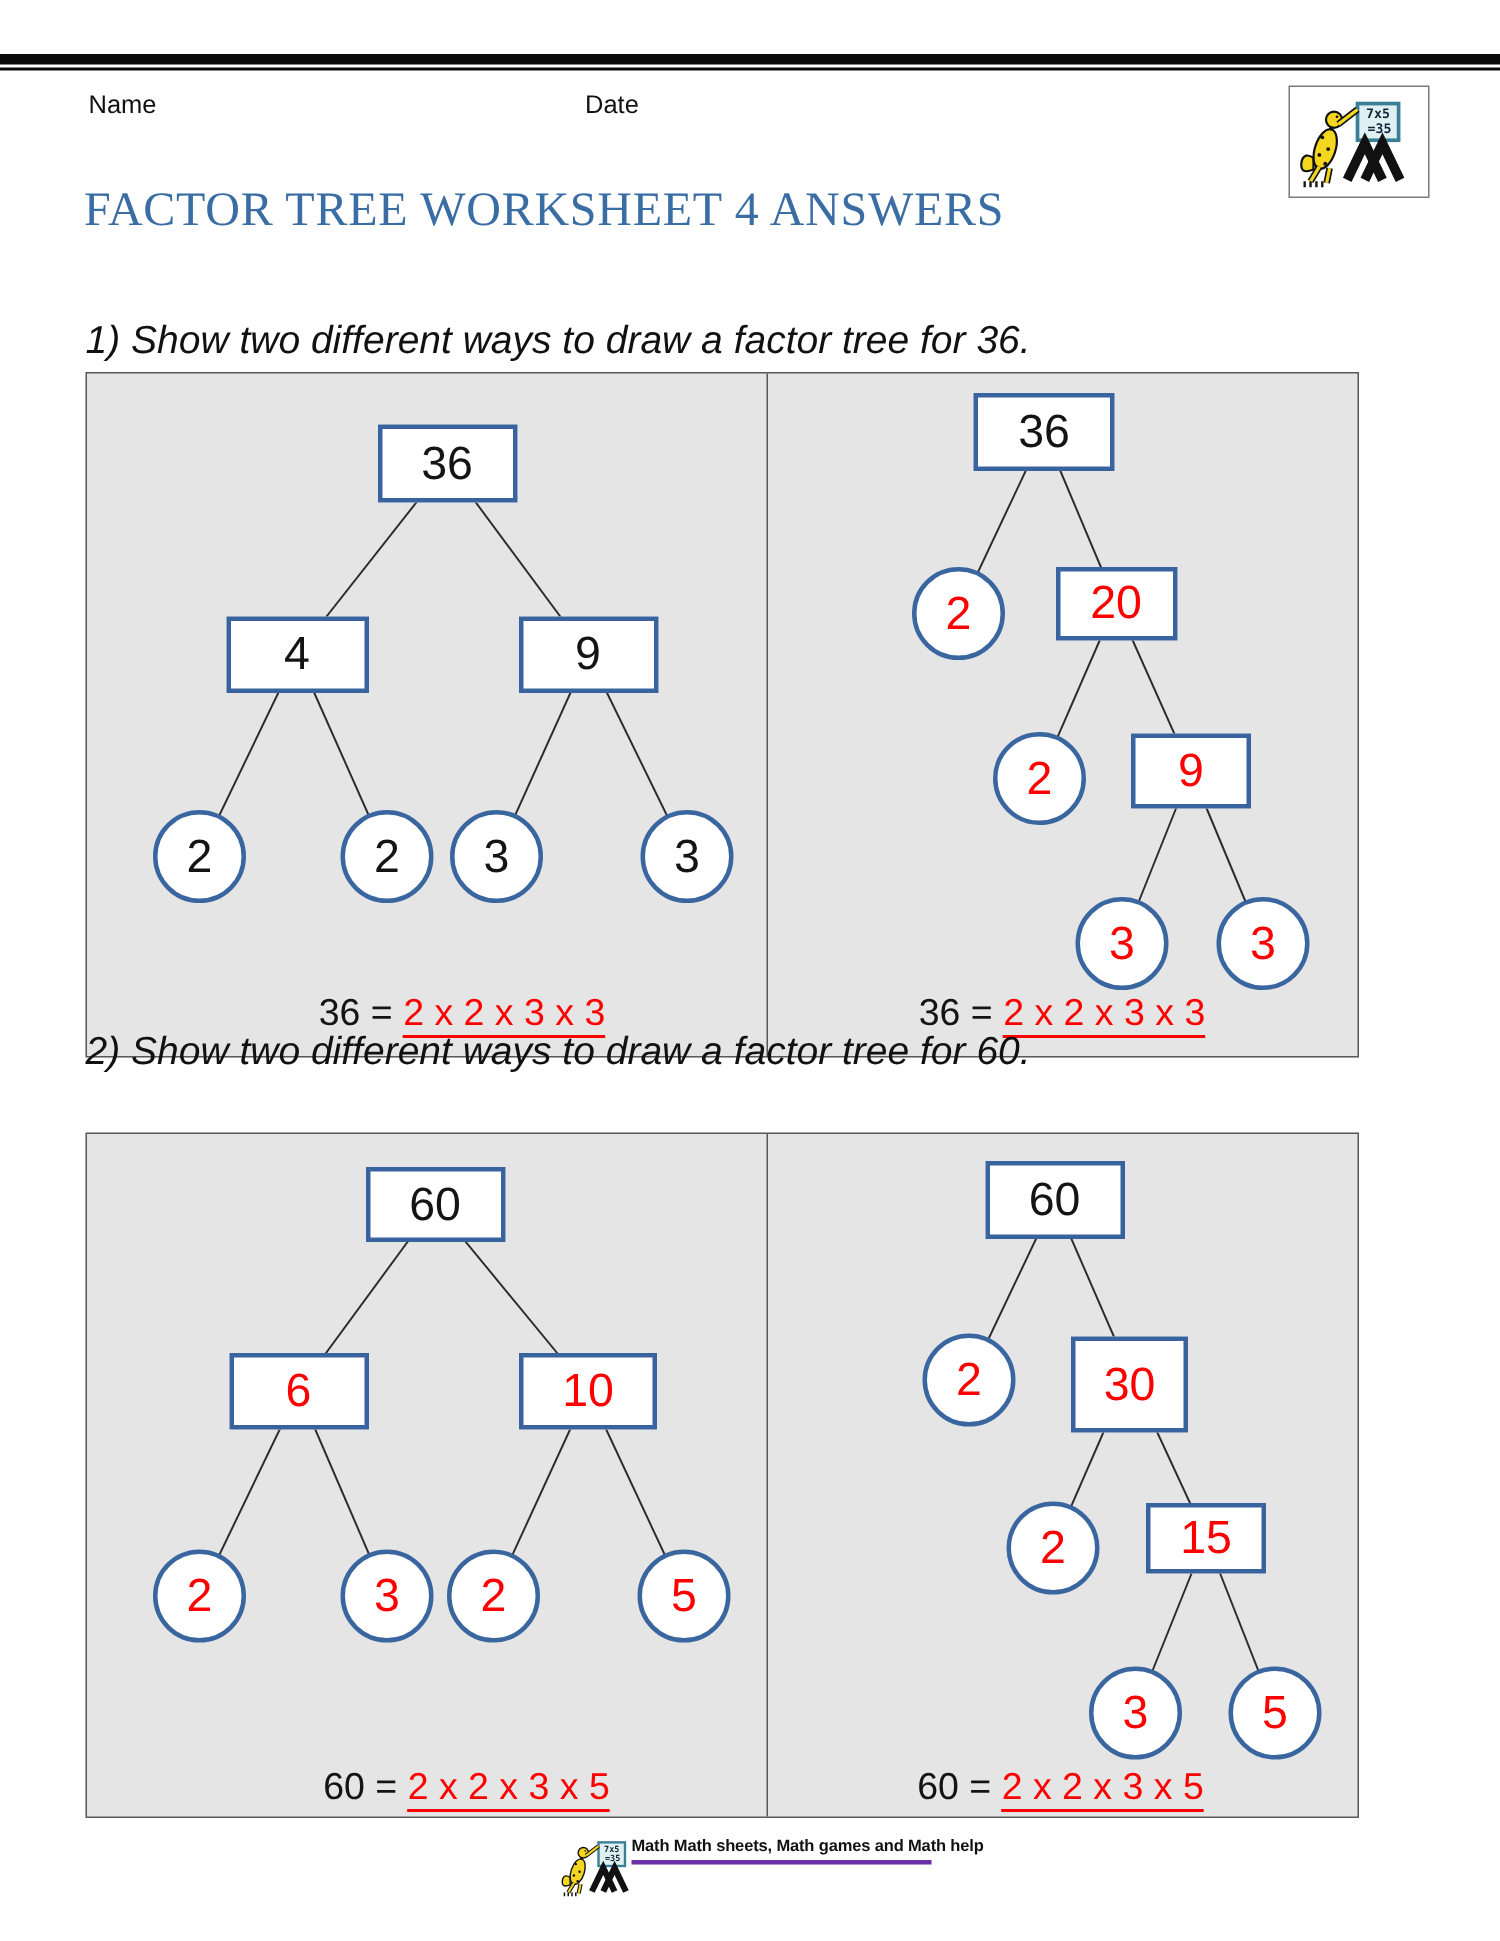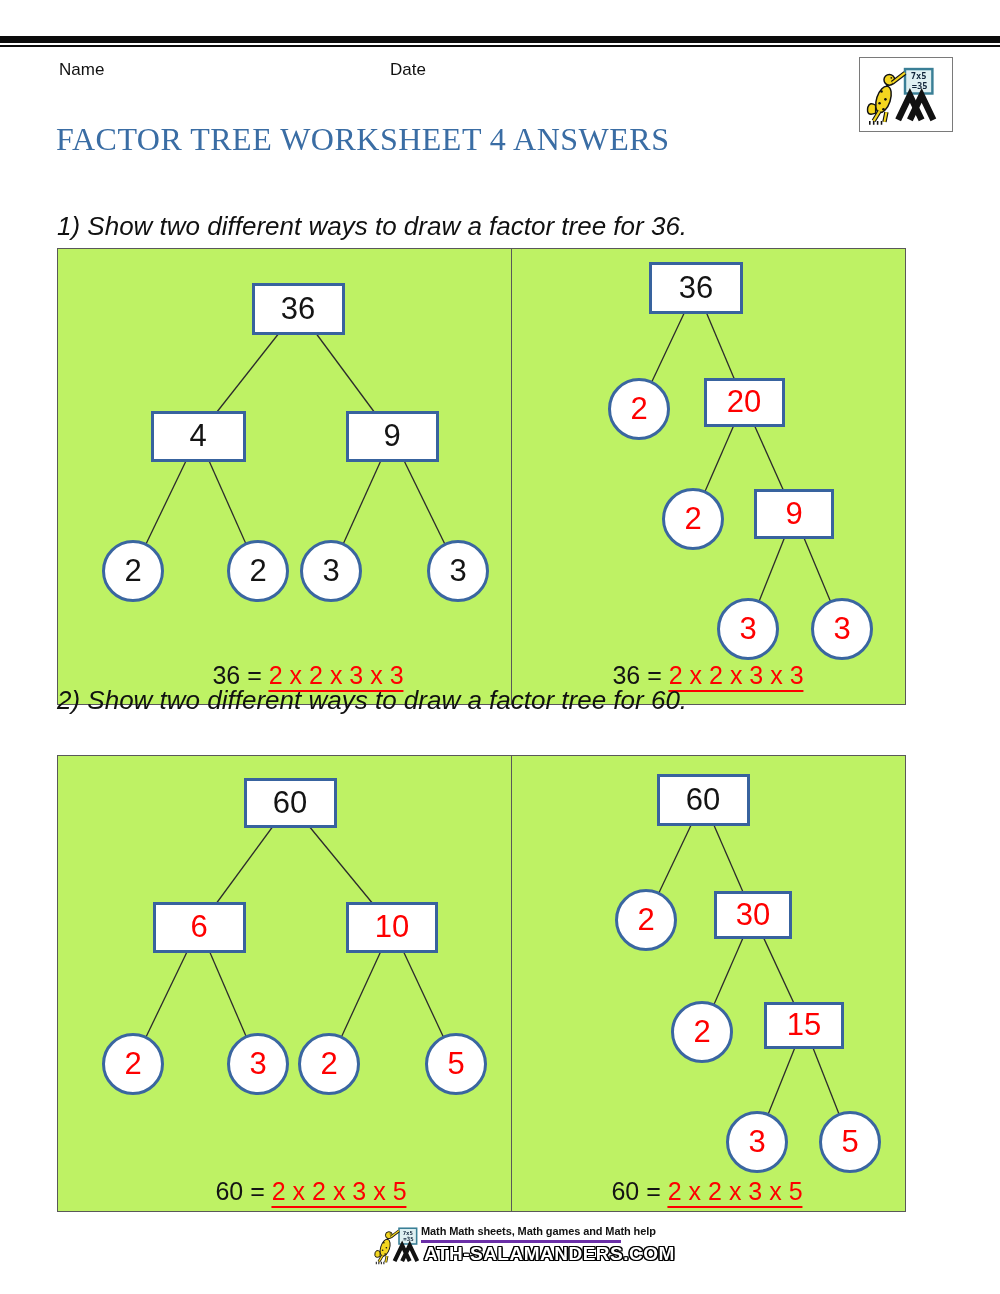--- a/index.html
+++ b/index.html
@@ -11,21 +11,21 @@
   .namelabel{left:59px;}
   .datelabel{left:390px;}
   .title{position:absolute;left:56px;top:101px;font-family:"Liberation Serif",serif;
          font-size:32px;letter-spacing:0.5px;color:#3a6da4;white-space:nowrap;margin-top:20px;}
   .note{position:absolute;left:57px;top:144px;width:880px;font-size:20px;line-height:38px;
         font-style:italic;color:#fe0000;}
   .question{position:absolute;left:57px;font-size:26px;font-style:italic;color:#111;white-space:nowrap;}
   #q1{top:211px;}
   #q2{top:685px;}
   .treebox{position:absolute;left:57px;width:847px;height:455px;border:1px solid #595959;
-           display:flex;background:#bef264;}
+           display:flex;background:#e5e5e5;}
   #box1{top:248px;}
   #box2{top:755px;}
   .panel{position:relative;height:100%;}
   .panel.pleft{width:453px;}
   .panel.pright{width:393px;border-left:1px solid #595959;}
   .edges{position:absolute;left:0;top:0;}
   .node{position:absolute;display:flex;align-items:center;justify-content:center;
         background:#ffffff;color:#141414;font-size:31px;box-sizing:border-box;}
   .node.rect{border:3px solid #38639e;}
   .node.circ{border:3.5px solid #3a66a0;border-radius:50%;}
@@ -166,29 +166,28 @@
         <svg width="393" height="455" class="edges">
           <line x1="191" y1="44" x2="134" y2="164" stroke="#2b2b2b" stroke-width="1.3"></line>
           <line x1="191" y1="44" x2="241" y2="159" stroke="#2b2b2b" stroke-width="1.3"></line>
           <line x1="241" y1="159" x2="190" y2="276" stroke="#2b2b2b" stroke-width="1.3"></line>
           <line x1="241" y1="159" x2="292" y2="269" stroke="#2b2b2b" stroke-width="1.3"></line>
           <line x1="292" y1="269" x2="245" y2="386" stroke="#2b2b2b" stroke-width="1.3"></line>
           <line x1="292" y1="269" x2="338" y2="386" stroke="#2b2b2b" stroke-width="1.3"></line>
         </svg>
         <div class="node rect" style="left: 144.5px; top: 18px; width: 93px; height: 52px;">60</div>
         <div class="node circ red" style="left: 103px; top: 133px; width: 62px; height: 62px;">2</div>
-        <div class="node rect red" style="left: 202px; top: 135px; width: 78px; height: 48px;">30</div>
+        <div class="node rect red" style="left: 202px; top: 135px; width: 78px; height: 64px;">30</div>
         <div class="node circ red" style="left: 159px; top: 245px; width: 62px; height: 62px;">2</div>
         <div class="node rect red" style="left: 252px; top: 245.5px; width: 80px; height: 47px;">15</div>
         <div class="node circ red" style="left: 214px; top: 355px; width: 62px; height: 62px;">3</div>
         <div class="node circ red" style="left: 307px; top: 355px; width: 62px; height: 62px;">5</div>
         <div class="answer" style="left: 195px; top: 421px;"><span>60 = </span><span class="val">2 x 2 x 3 x 5</span></div>
       </div>
   </div>
 
   <svg class="f-icon" width="58" height="46" viewBox="0 0 92 72">
     <use href="#logo-art"></use>
   </svg>
   <div class="f-tag">Math Math sheets, Math games and Math help</div>
   <div class="f-rule"></div>
-  <div class="f-brand">ATH-SALAMANDERS.COM</div>
 
 </div>
 
 </body></html>

